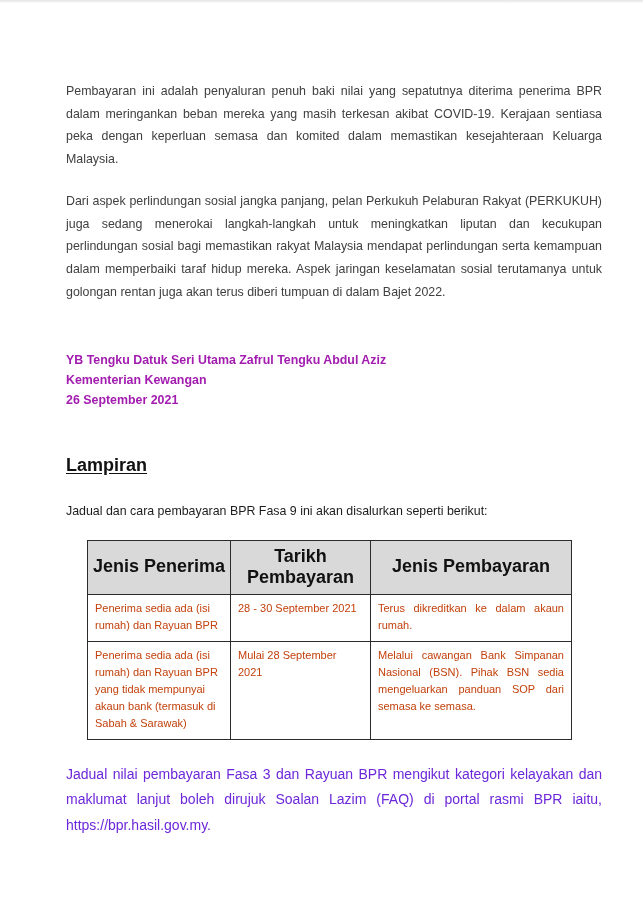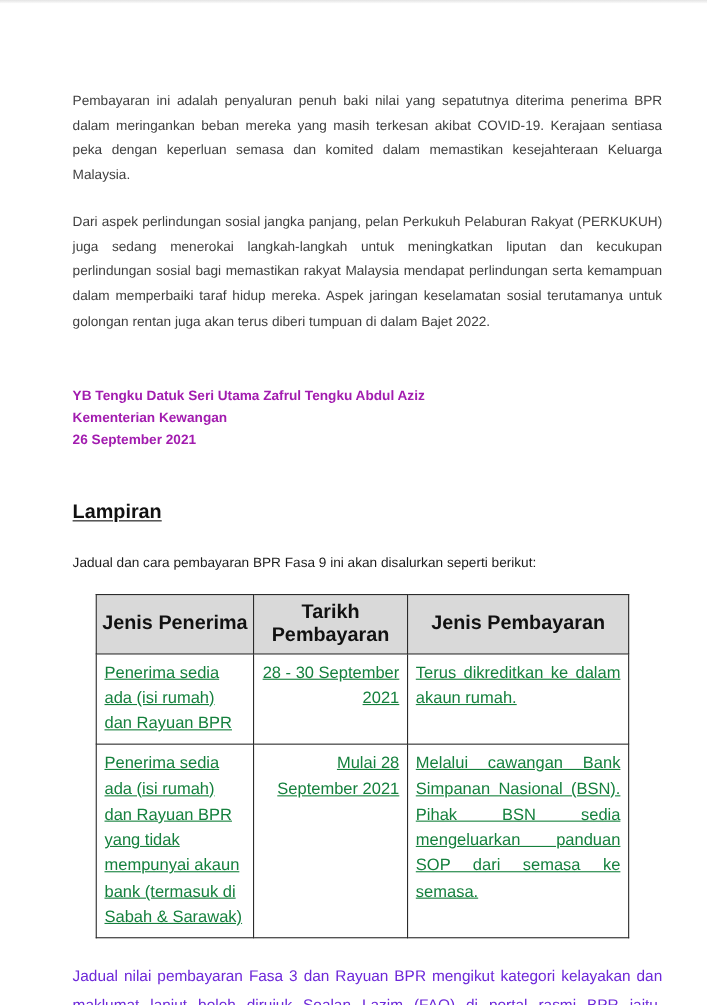--- a/index.html
+++ b/index.html
@@ -83,29 +83,28 @@
     background: #d9d9d9;
     border: 1.4px solid #2b2b2b;
     font-size: 18px;
     font-weight: bold;
     text-align: center;
     padding: 5px 4px 6px 4px;
     color: #111;
   }
   table.payment-table td {
     border: 1.4px solid #2b2b2b;
-    font-size: 15px;
+    font-size: 11px;
     line-height: 1.55;
     padding: 5px 7px 7px 7px;
     vertical-align: top;
-    color: #15803d;
-    text-decoration: underline;
+    color: #c2410c;
   }
   td.col-type   { text-align: left; }
-  td.col-date   { text-align: right; }
+  td.col-date   { text-align: left; }
   td.col-method { text-align: justify; text-justify: inter-word; }
 
   .closing {
     margin-top: 22px;
     font-size: 14px;
     line-height: 1.82;
     text-align: justify;
     text-justify: inter-word;
     color: #6d28d9;
   }

